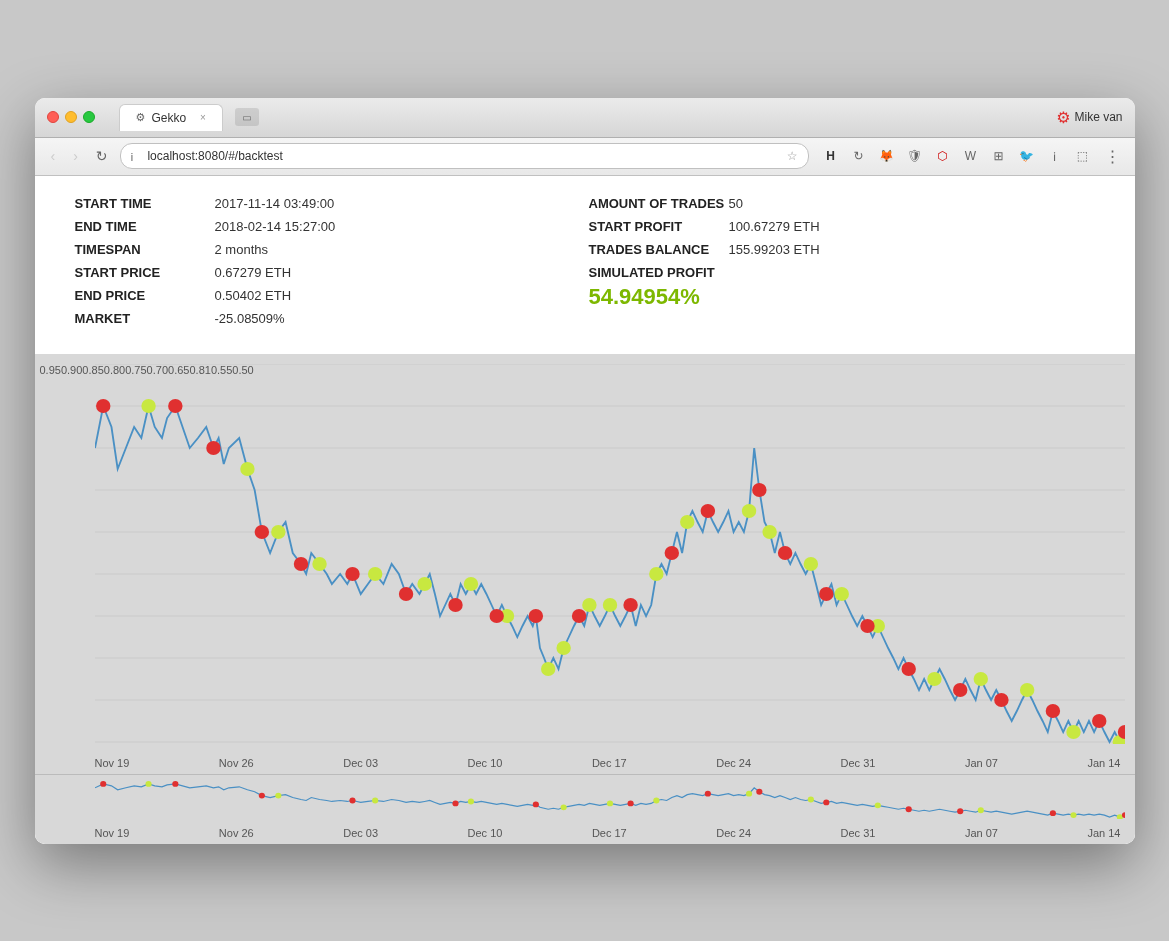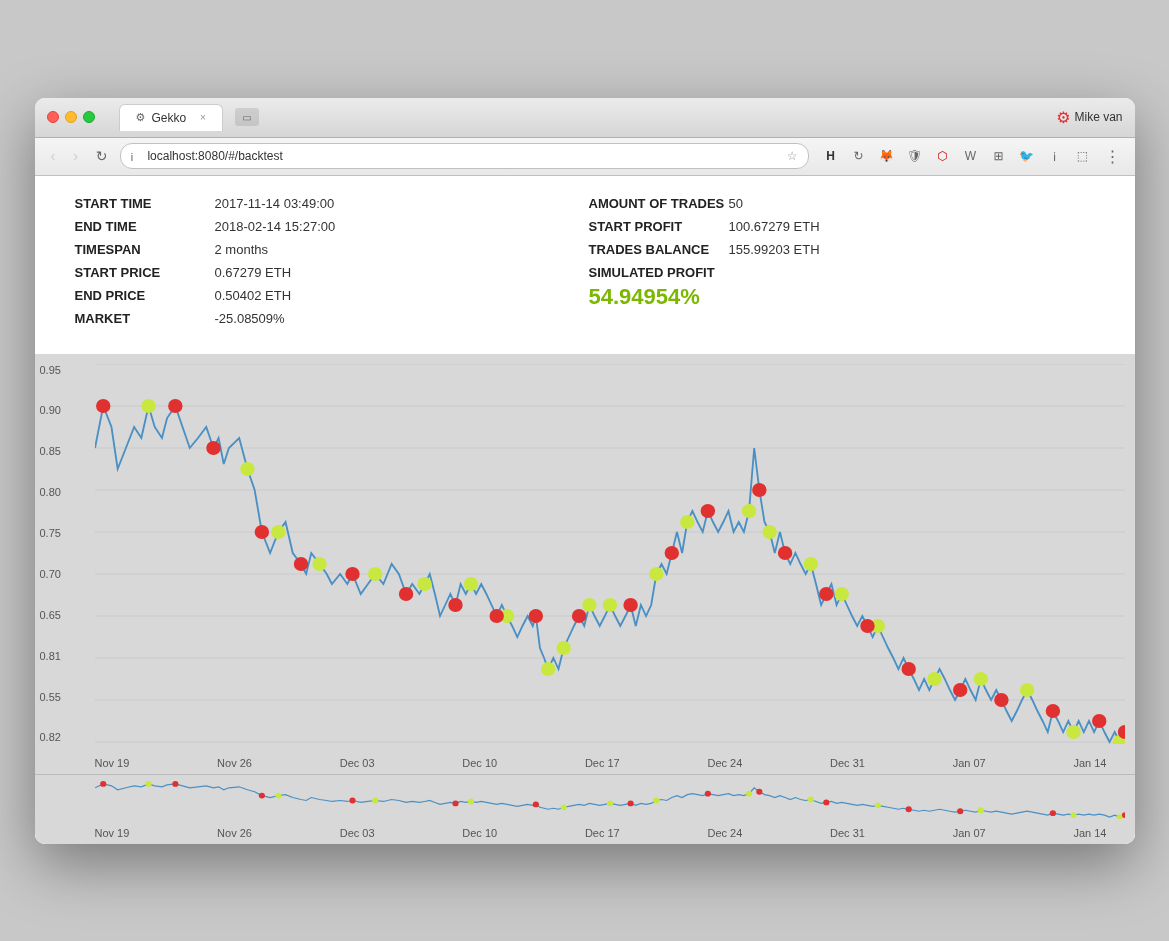--- a/index.html
+++ b/index.html
@@ -181,30 +181,30 @@
       position: relative;
       padding: 5px 10px 25px 60px;
       border-top: 1px solid #bbb;
     }
     .y-axis {
       position: absolute;
       left: 5px;
       top: 10px;
       bottom: 30px;
       display: flex;
-      flex-direction: column;
+      flex-direction: row;
       justify-content: space-between;
       font-size: 11px;
       color: #555;
     }
     .x-axis {
       position: absolute;
       bottom: 5px;
       left: 60px;
-      right: 28px;
+      right: 14px;
       display: flex;
       justify-content: space-between;
       font-size: 11px;
       color: #555;
     }
     svg.chart-svg {
       width: 100%;
       height: 100%;
     }
   </style>
@@ -310,21 +310,21 @@
         <div class="y-axis">
           <span>0.95</span>
           <span>0.90</span>
           <span>0.85</span>
           <span>0.80</span>
           <span>0.75</span>
           <span>0.70</span>
           <span>0.65</span>
           <span>0.81</span>
           <span>0.55</span>
-          <span>0.82</span>
+          <span>0.50</span>
         </div>
         <svg class="chart-svg" viewBox="0 0 1000 380" preserveAspectRatio="none">
 
           <line x1="0" y1="0" x2="1000" y2="0" stroke="#bbb" stroke-width="0.5"></line>
           <line x1="0" y1="42" x2="1000" y2="42" stroke="#bbb" stroke-width="0.5"></line>
           <line x1="0" y1="84" x2="1000" y2="84" stroke="#bbb" stroke-width="0.5"></line>
           <line x1="0" y1="126" x2="1000" y2="126" stroke="#bbb" stroke-width="0.5"></line>
           <line x1="0" y1="168" x2="1000" y2="168" stroke="#bbb" stroke-width="0.5"></line>
           <line x1="0" y1="210" x2="1000" y2="210" stroke="#bbb" stroke-width="0.5"></line>
           <line x1="0" y1="252" x2="1000" y2="252" stroke="#bbb" stroke-width="0.5"></line>

